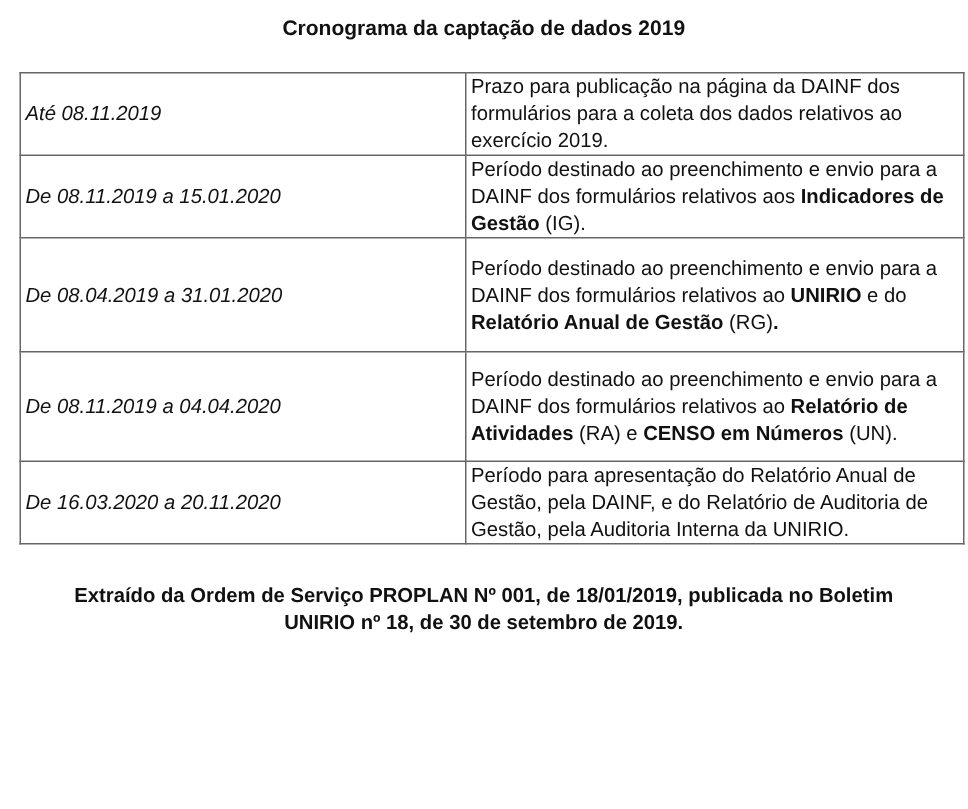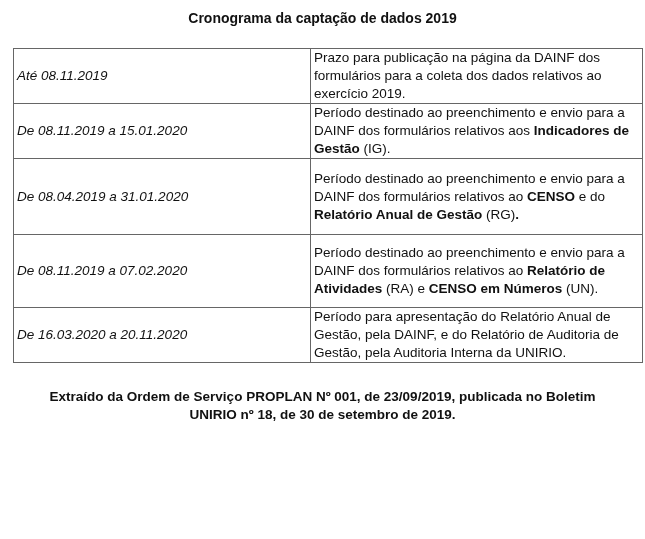--- a/index.html
+++ b/index.html
@@ -69,26 +69,26 @@
         <tr>
           <td class="period-cell">Até 08.11.2019</td>
           <td class="description-cell"><span>Prazo para publicação na página da DAINF dos formulários para a coleta dos dados relativos ao exercício 2019.</span></td>
         </tr>
         <tr>
           <td class="period-cell">De 08.11.2019 a 15.01.2020</td>
           <td class="description-cell"><span>Período destinado ao preenchimento e envio para a DAINF dos formulários relativos aos </span><span class="bold">Indicadores de Gestão</span><span> (IG).</span></td>
         </tr>
         <tr>
           <td class="period-cell">De 08.04.2019 a 31.01.2020</td>
-          <td class="description-cell"><span>Período destinado ao preenchimento e envio para a DAINF dos formulários relativos ao </span><span class="bold">CENSO</span><span> e do </span><span class="bold">Relatório Anual de Gestão</span><span> (RG)</span><span class="bold">.</span></td>
+          <td class="description-cell"><span>Período destinado ao preenchimento e envio para a DAINF dos formulários relativos ao </span><span class="bold">UNIRIO</span><span> e do </span><span class="bold">Relatório Anual de Gestão</span><span> (RG)</span><span class="bold">.</span></td>
         </tr>
         <tr>
-          <td class="period-cell">De 08.11.2019 a 07.02.2020</td>
+          <td class="period-cell">De 08.11.2019 a 04.04.2020</td>
           <td class="description-cell"><span>Período destinado ao preenchimento e envio para a DAINF dos formulários relativos ao </span><span class="bold">Relatório de Atividades</span><span> (RA) e </span><span class="bold">CENSO em Números</span><span> (UN).</span></td>
         </tr>
         <tr>
           <td class="period-cell">De 16.03.2020 a 20.11.2020</td>
           <td class="description-cell"><span>Período para apresentação do Relatório Anual de Gestão, pela DAINF, e do Relatório de Auditoria de Gestão, pela Auditoria Interna da UNIRIO.</span></td>
         </tr>
       </tbody>
   </table>
-  <p class="footer">Extraído da Ordem de Serviço PROPLAN Nº 001, de 23/09/2019, publicada no Boletim UNIRIO nº 18, de 30 de setembro de 2019.</p>
+  <p class="footer">Extraído da Ordem de Serviço PROPLAN Nº 001, de 18/01/2019, publicada no Boletim UNIRIO nº 18, de 30 de setembro de 2019.</p>
 </div>
 
 </body></html>

